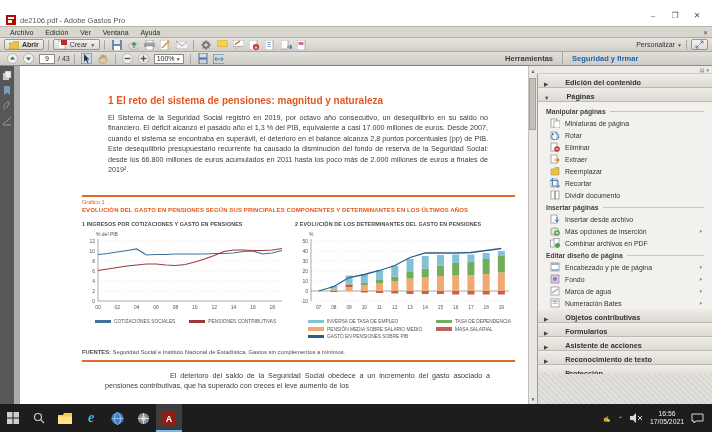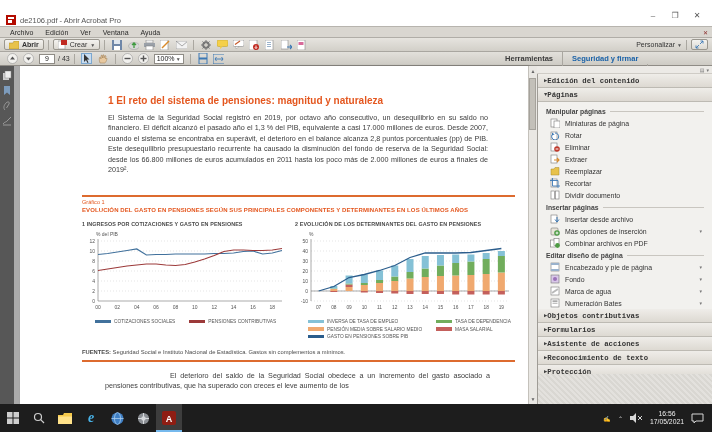--- a/index.html
+++ b/index.html
@@ -39,21 +39,21 @@
   .grafico-title { font-size:6px; font-weight:bold; color:#e4571f; letter-spacing:.1px; }
   .chart-sub { font-size:5.4px; font-weight:bold; color:#4a4a4a; letter-spacing:.1px; }
   .legend-item { display:flex; align-items:center; gap:3px; font-size:4.8px; color:#555; }
   .lswatch { width:16px; height:2.5px; display:inline-block; }
   .lswatch.bar { height:3.5px; }
   .fuentes { font-size:5.8px; color:#4a4a4a; }
 
   
   #panel { left:537px; top:66px; width:175px; height:338px; background:#f2f1ee; border-left:1px solid #9f9c96; }
   #panel-topbar { left:537px; top:66px; width:175px; height:8px; background:#eceae6; border-bottom:1px solid #cfccc6; display:flex; justify-content:flex-end; align-items:center; padding-right:3px; gap:2px; font-size:5px; color:#777; }
-  .psection { width:175px; height:14px; background:linear-gradient(#efede9,#ddd9d2); border-bottom:1px solid #bdbab3; display:flex; align-items:center; padding-left:6px; gap:0;font-family:Liberation Mono, monospace; }
+  .psection { width:175px; height:14px; background:linear-gradient(#efede9,#ddd9d2); border-bottom:1px solid #bdbab3; display:flex; align-items:flex-end; padding-left:6px; gap:17px; }
   .psection .arrow { font-size:5.5px; color:#444; }
   .psection .plabel { font-size:7.3px; font-weight:bold; color:#333; }
   .pgroup { display:flex; align-items:center; gap:4px; padding:0 8px; height:12px; }
   .pgroup .gtitle { font-size:6.8px; font-weight:bold; color:#444; white-space:nowrap; }
   .pgroup .gline { flex:1; height:1px; background:#c9c6c0; }
   .pitem { display:flex; align-items:center; gap:5px; padding:0 8px 0 12px; height:12px; }
   .pitem .ilabel { font-size:6.9px; color:#333; flex:1; white-space:nowrap; }
   .pitem .dropdown { font-size:5px; color:#777; padding-right:2px; }
   .picon { width:10px; height:10px; flex:0 0 10px; }
   #panel-texture { left:538px; top:374px; width:174px; height:30px;
@@ -70,21 +70,21 @@
 </head>
 <body>
 
 <div class="abs" id="titlebar">
   <div class="abs" style="left:6px;top:15px;display:flex;align-items:center;gap:4px;">
     <svg class="abs" style="position:static" width="10" height="10">
         <rect x="0" y="0" width="10" height="10" fill="#b30b00"></rect>
         <rect x="2" y="2" width="6" height="2" fill="#fff"></rect>
         <rect x="2" y="5" width="4" height="3" fill="#fff"></rect>
       </svg>
-    <span id="title-text">de2106.pdf - Abrir Acrobat Pro</span>
+    <span id="title-text">de2106.pdf - Adobe Gastos Pro</span>
   </div>
   <div class="abs" style="right:4px;top:10px;display:flex;">
     <div class="winbtn">–</div>
     <div class="winbtn">❐</div>
     <div class="winbtn">✕</div>
   </div>
 </div>
 
 <div class="abs" id="menubar">
   <span class="menu-item">Archivo</span>

